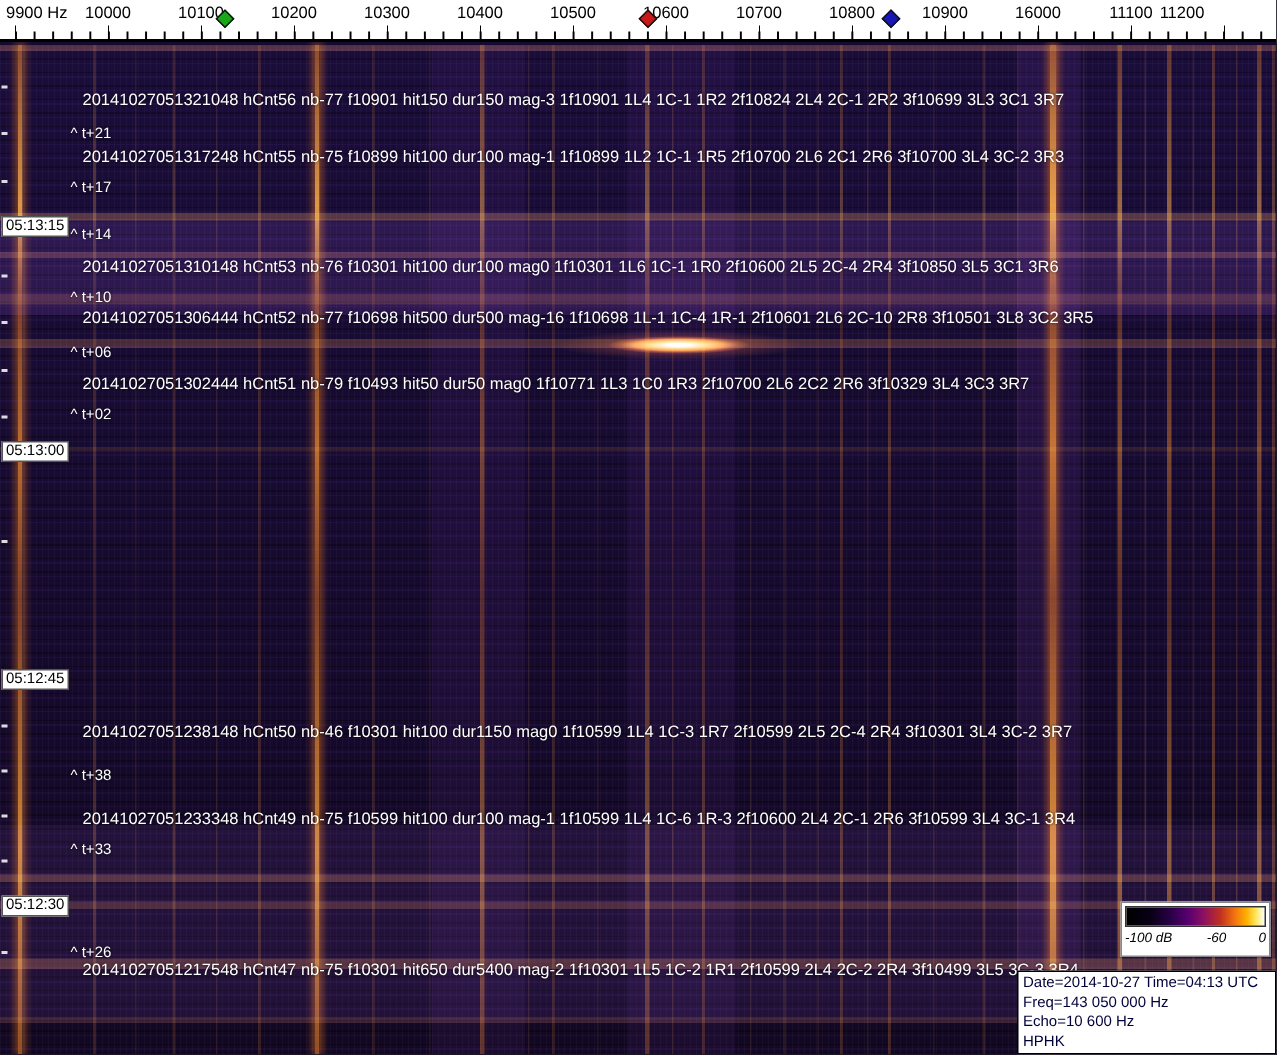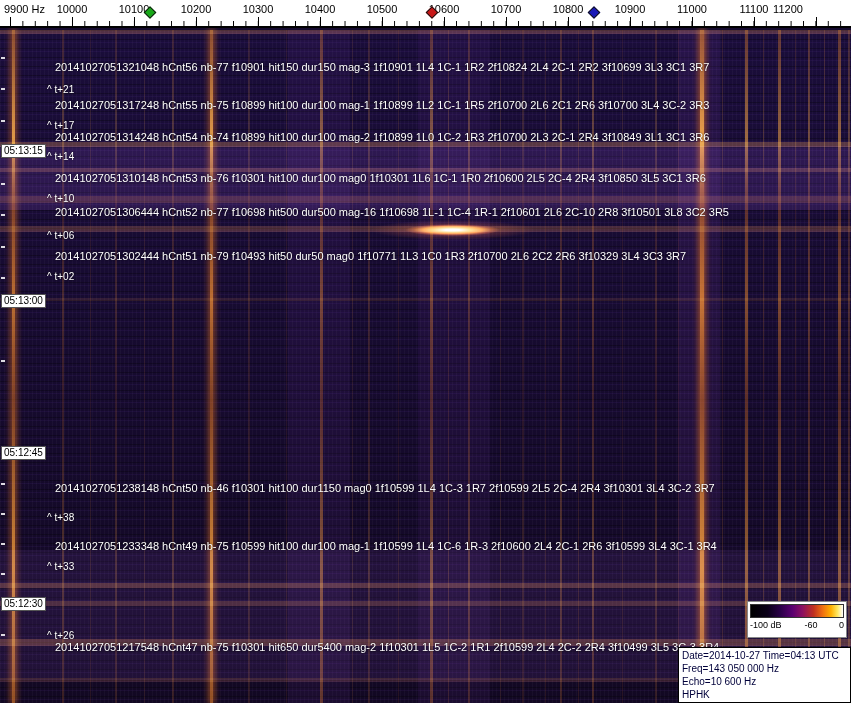--- a/index.html
+++ b/index.html
@@ -44,21 +44,21 @@
   
   .logline { position:absolute; color:#fff; font-size:11px; white-space:nowrap; z-index:20;
     text-shadow:0 0 2px rgba(0,0,0,.8); letter-spacing:0; }
   .tmark { position:absolute; color:#fff; font-size:10px; white-space:nowrap; z-index:20; text-shadow:0 0 2px rgba(0,0,0,.8); }
   .timelabel { position:absolute; left:1px; background:#fff; color:#000; font-size:10px; line-height:12px;
     padding:0 2px; border:1px solid #555; z-index:22; }
   .ltick { position:absolute; left:1px; width:4px; height:2px; background:rgba(255,255,255,.85); z-index:21; }
 
   
   .colorbar { position:absolute; left:747px; top:601px; width:100px; height:37px; background:#fff;
-    border:1px solid #888; z-index:40; padding:2px; }
+    border:1px solid #888; z-index:40; padding:2px;font-style:italic; }
   .cb-gradient { width:94px; height:14px; border:1px solid #333;
     background:linear-gradient(to right, #000 0%, #0a0018 18%, #2a0048 32%, #5a0070 45%,
       #8c1060 56%, #c03020 68%, #f07010 78%, #ffb000 87%, #ffe860 94%, #ffffff 100%); }
   .cb-labels { position:relative; width:94px; height:12px; font-size:9px; color:#000; margin-top:2px; }
   .cb-min { position:absolute; left:0; top:0; }
   .cb-mid { position:absolute; left:58%; top:0; }
   .cb-max { position:absolute; right:0; top:0; }
 
   
   .infobox { position:absolute; left:678px; top:647px; width:173px; height:56px; background:#fff;
@@ -75,21 +75,21 @@
     <span class="rlabel" style="left:72px">10000</span>
     <span class="rlabel" style="left:134px">10100</span>
     <span class="rlabel" style="left:196px">10200</span>
     <span class="rlabel" style="left:258px">10300</span>
     <span class="rlabel" style="left:320px">10400</span>
     <span class="rlabel" style="left:382px">10500</span>
     <span class="rlabel" style="left:444px">10600</span>
     <span class="rlabel" style="left:506px">10700</span>
     <span class="rlabel" style="left:568px">10800</span>
     <span class="rlabel" style="left:630px">10900</span>
-    <span class="rlabel" style="left:692px">11000</span>
+    <span class="rlabel" style="left:692px">16000</span>
     <span class="rlabel" style="left:754px">11100</span>
     <span class="rlabel" style="left:788px">11200</span>
     <div class="ticks-minor"></div>
     <div class="ticks-major"></div>
     <div class="marker" style="left: 150px; --c: #18a818;"></div>
     <div class="marker" style="left: 432px; --c: #c81818;"></div>
     <div class="marker" style="left: 594px; --c: #1818b8;"></div>
   </div>
 
   <div class="waterfall">
@@ -168,21 +168,20 @@
 
   <div class="timelabel" style="top:144px">05:13:15</div>
   <div class="timelabel" style="top:294px">05:13:00</div>
   <div class="timelabel" style="top:446px">05:12:45</div>
   <div class="timelabel" style="top:597px">05:12:30</div>
 
   <div class="logline" style="left:55px;top:61px">20141027051321048 hCnt56 nb-77 f10901 hit150 dur150 mag-3 1f10901 1L4 1C-1 1R2 2f10824 2L4 2C-1 2R2 3f10699 3L3 3C1 3R7</div>
   <div class="tmark" style="left:47px;top:84px">^ t+21</div>
   <div class="logline" style="left:55px;top:99px">20141027051317248 hCnt55 nb-75 f10899 hit100 dur100 mag-1 1f10899 1L2 1C-1 1R5 2f10700 2L6 2C1 2R6 3f10700 3L4 3C-2 3R3</div>
   <div class="tmark" style="left:47px;top:120px">^ t+17</div>
-  <div class="logline" style="left:55px;top:131px">20141027051314248 hCnt54 nb-74 f10899 hit100 dur100 mag-2 1f10899 1L0 1C-2 1R3 2f10700 2L3 2C-1 2R4 3f10849 3L1 3C1 3R6</div>
   <div class="tmark" style="left:47px;top:151px">^ t+14</div>
   <div class="logline" style="left:55px;top:172px">20141027051310148 hCnt53 nb-76 f10301 hit100 dur100 mag0 1f10301 1L6 1C-1 1R0 2f10600 2L5 2C-4 2R4 3f10850 3L5 3C1 3R6</div>
   <div class="tmark" style="left:47px;top:193px">^ t+10</div>
   <div class="logline" style="left:55px;top:206px">20141027051306444 hCnt52 nb-77 f10698 hit500 dur500 mag-16 1f10698 1L-1 1C-4 1R-1 2f10601 2L6 2C-10 2R8 3f10501 3L8 3C2 3R5</div>
   <div class="tmark" style="left:47px;top:230px">^ t+06</div>
   <div class="logline" style="left:55px;top:250px">20141027051302444 hCnt51 nb-79 f10493 hit50 dur50 mag0 1f10771 1L3 1C0 1R3 2f10700 2L6 2C2 2R6 3f10329 3L4 3C3 3R7</div>
   <div class="tmark" style="left:47px;top:271px">^ t+02</div>
   <div class="logline" style="left:55px;top:482px">20141027051238148 hCnt50 nb-46 f10301 hit100 dur1150 mag0 1f10599 1L4 1C-3 1R7 2f10599 2L5 2C-4 2R4 3f10301 3L4 3C-2 3R7</div>
   <div class="tmark" style="left:47px;top:512px">^ t+38</div>
   <div class="logline" style="left:55px;top:540px">20141027051233348 hCnt49 nb-75 f10599 hit100 dur100 mag-1 1f10599 1L4 1C-6 1R-3 2f10600 2L4 2C-1 2R6 3f10599 3L4 3C-1 3R4</div>

